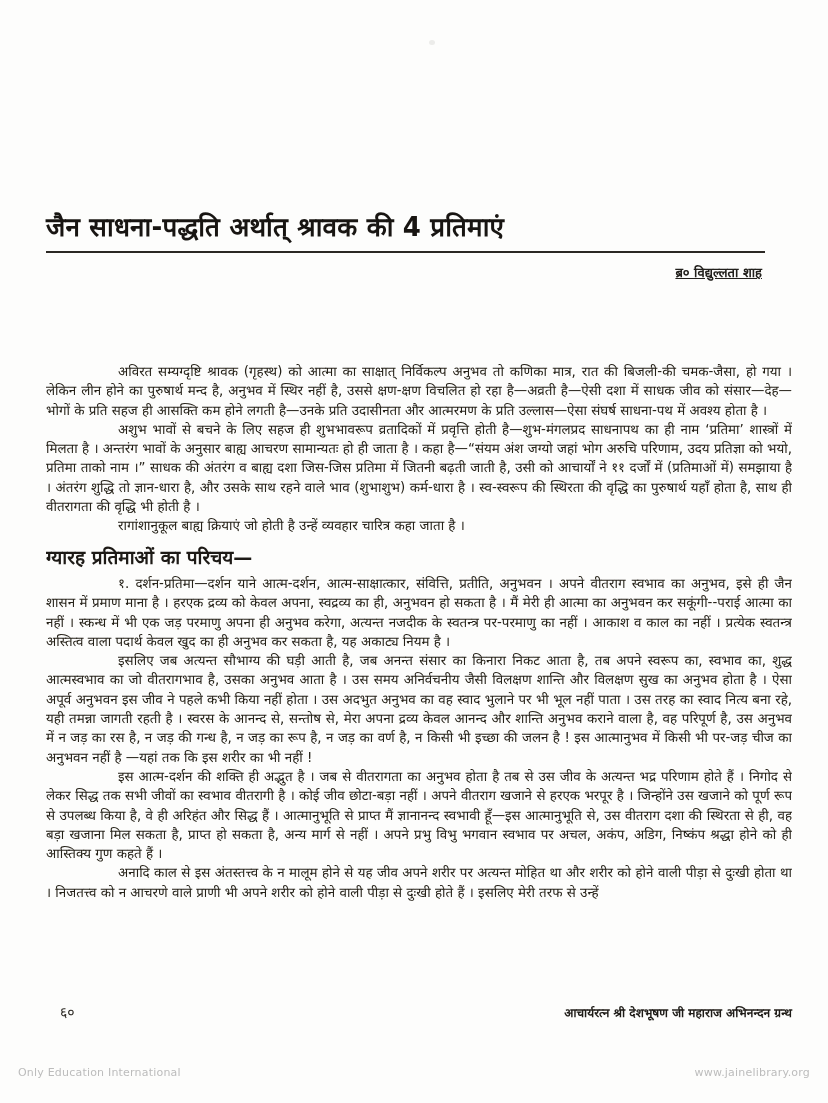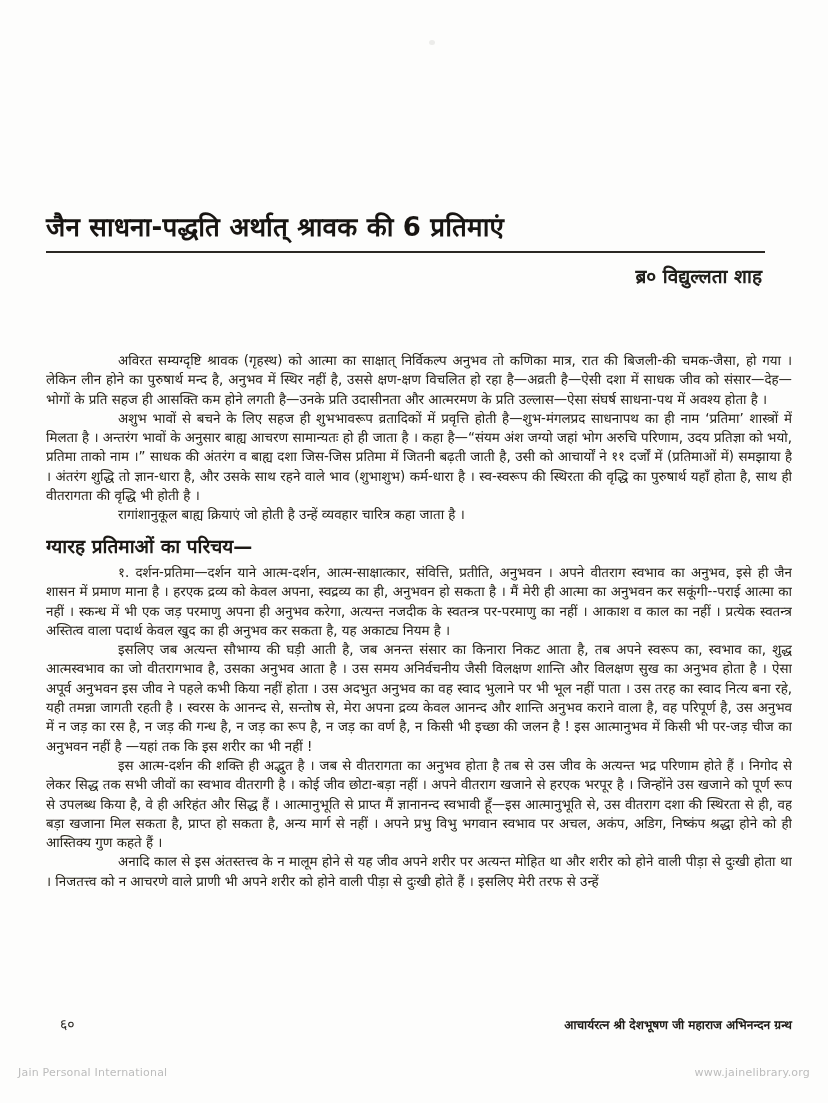--- a/index.html
+++ b/index.html
@@ -42,29 +42,30 @@
   }
   .title-rule {
     height: 2px;
     background: #2b2824;
     margin: 7px 25px 0 0;
   }
   .author-byline {
     margin-top: 10px;
     text-align: right;
     padding-right: 28px;
-    font-size: 19px;
+    font-size: 13px;
     font-weight: 600;
     color: #22201c;
+    text-decoration: underline;
   }
   .body-block {
     position: absolute;
     left: 46px;
     right: 36px;
-    top: 351px;
+    top: 362px;
     height: 650px;
     overflow: hidden;
     font-size: 13.4px;
     line-height: 19.3px;
     text-align: justify;
     color: #262próx;
     color: #262219;
   }
   .para {
     margin: 0;
@@ -78,21 +79,20 @@
     color: #1d1a16;
   }
   .footer-row {
     position: absolute;
     left: 46px;
     right: 36px;
     top: 1002px;
     display: flex;
     justify-content: space-between;
     align-items: baseline;
-    margin-top: 12px;
   }
   .page-number {
     font-size: 14px;
     padding-left: 14px;
     color: #2a2722;
   }
   .book-title {
     font-size: 12px;
     font-weight: 700;
     color: #1e1b17;
@@ -123,21 +123,21 @@
   }
 </style>
 </head>
 <body>
 
 <div class="page">
 
   <div class="scan-speck"></div>
 
   <header class="title-block">
-    <h1 class="page-title">जैन साधना-पद्धति अर्थात् श्रावक की 6 प्रतिमाएं</h1>
+    <h1 class="page-title">जैन साधना-पद्धति अर्थात् श्रावक की 4 प्रतिमाएं</h1>
     <div class="title-rule"></div>
     <div class="author-byline">ब्र० विद्युल्लता शाह</div>
   </header>
 
   <main class="body-block">
     <p class="para">अविरत सम्यग्दृष्टि श्रावक (गृहस्थ) को आत्मा का साक्षात् निर्विकल्प अनुभव तो कणिका मात्र, रात की बिजली-की चमक-जैसा, हो गया । लेकिन लीन होने का पुरुषार्थ मन्द है, अनुभव में स्थिर नहीं है, उससे क्षण-क्षण विचलित हो रहा है—अव्रती है—ऐसी दशा में साधक जीव को संसार—देह—भोगों के प्रति सहज ही आसक्ति कम होने लगती है—उनके प्रति उदासीनता और आत्मरमण के प्रति उल्लास—ऐसा संघर्ष साधना-पथ में अवश्य होता है ।</p>
     <p class="para">अशुभ भावों से बचने के लिए सहज ही शुभभावरूप व्रतादिकों में प्रवृत्ति होती है—शुभ-मंगलप्रद साधनापथ का ही नाम ‘प्रतिमा’ शास्त्रों में मिलता है । अन्तरंग भावों के अनुसार बाह्य आचरण सामान्यतः हो ही जाता है । कहा है—“संयम अंश जग्यो जहां भोग अरुचि परिणाम, उदय प्रतिज्ञा को भयो, प्रतिमा ताको नाम ।” साधक की अंतरंग व बाह्य दशा जिस-जिस प्रतिमा में जितनी बढ़ती जाती है, उसी को आचार्यों ने ११ दर्जों में (प्रतिमाओं में) समझाया है । अंतरंग शुद्धि तो ज्ञान-धारा है, और उसके साथ रहने वाले भाव (शुभाशुभ) कर्म-धारा है । स्व-स्वरूप की स्थिरता की वृद्धि का पुरुषार्थ यहाँ होता है, साथ ही वीतरागता की वृद्धि भी होती है ।</p>
     <p class="para">रागांशानुकूल बाह्य क्रियाएं जो होती है उन्हें व्यवहार चारित्र कहा जाता है ।</p>
 
     <h2 class="section-heading">ग्यारह प्रतिमाओं का परिचय—</h2>
@@ -147,18 +147,18 @@
     <p class="para">इस आत्म-दर्शन की शक्ति ही अद्भुत है । जब से वीतरागता का अनुभव होता है तब से उस जीव के अत्यन्त भद्र परिणाम होते हैं । निगोद से लेकर सिद्ध तक सभी जीवों का स्वभाव वीतरागी है । कोई जीव छोटा-बड़ा नहीं । अपने वीतराग खजाने से हरएक भरपूर है । जिन्होंने उस खजाने को पूर्ण रूप से उपलब्ध किया है, वे ही अरिहंत और सिद्ध हैं । आत्मानुभूति से प्राप्त मैं ज्ञानानन्द स्वभावी हूँ—इस आत्मानुभूति से, उस वीतराग दशा की स्थिरता से ही, वह बड़ा खजाना मिल सकता है, प्राप्त हो सकता है, अन्य मार्ग से नहीं । अपने प्रभु विभु भगवान स्वभाव पर अचल, अकंप, अडिग, निष्कंप श्रद्धा होने को ही आस्तिक्य गुण कहते हैं ।</p>
     <p class="para">अनादि काल से इस अंतस्तत्त्व के न मालूम होने से यह जीव अपने शरीर पर अत्यन्त मोहित था और शरीर को होने वाली पीड़ा से दुःखी होता था । निजतत्त्व को न आचरणे वाले प्राणी भी अपने शरीर को होने वाली पीड़ा से दुःखी होते हैं । इसलिए मेरी तरफ से उन्हें</p>
   </main>
 
   <div class="footer-row">
     <span class="page-number">६०</span>
     <span class="book-title">आचार्यरत्न श्री देशभूषण जी महाराज अभिनन्दन ग्रन्थ</span>
   </div>
 
   <div class="bottom-bar">
-    <span class="left-slot">Jain Personal International</span>
+    <span class="left-slot">Only Education International</span>
     <span class="center-slot">For Private &amp; Personal Use Only</span>
     <span class="right-slot">www.jainelibrary.org</span>
   </div>
 
 </div>
 
 </body></html>

